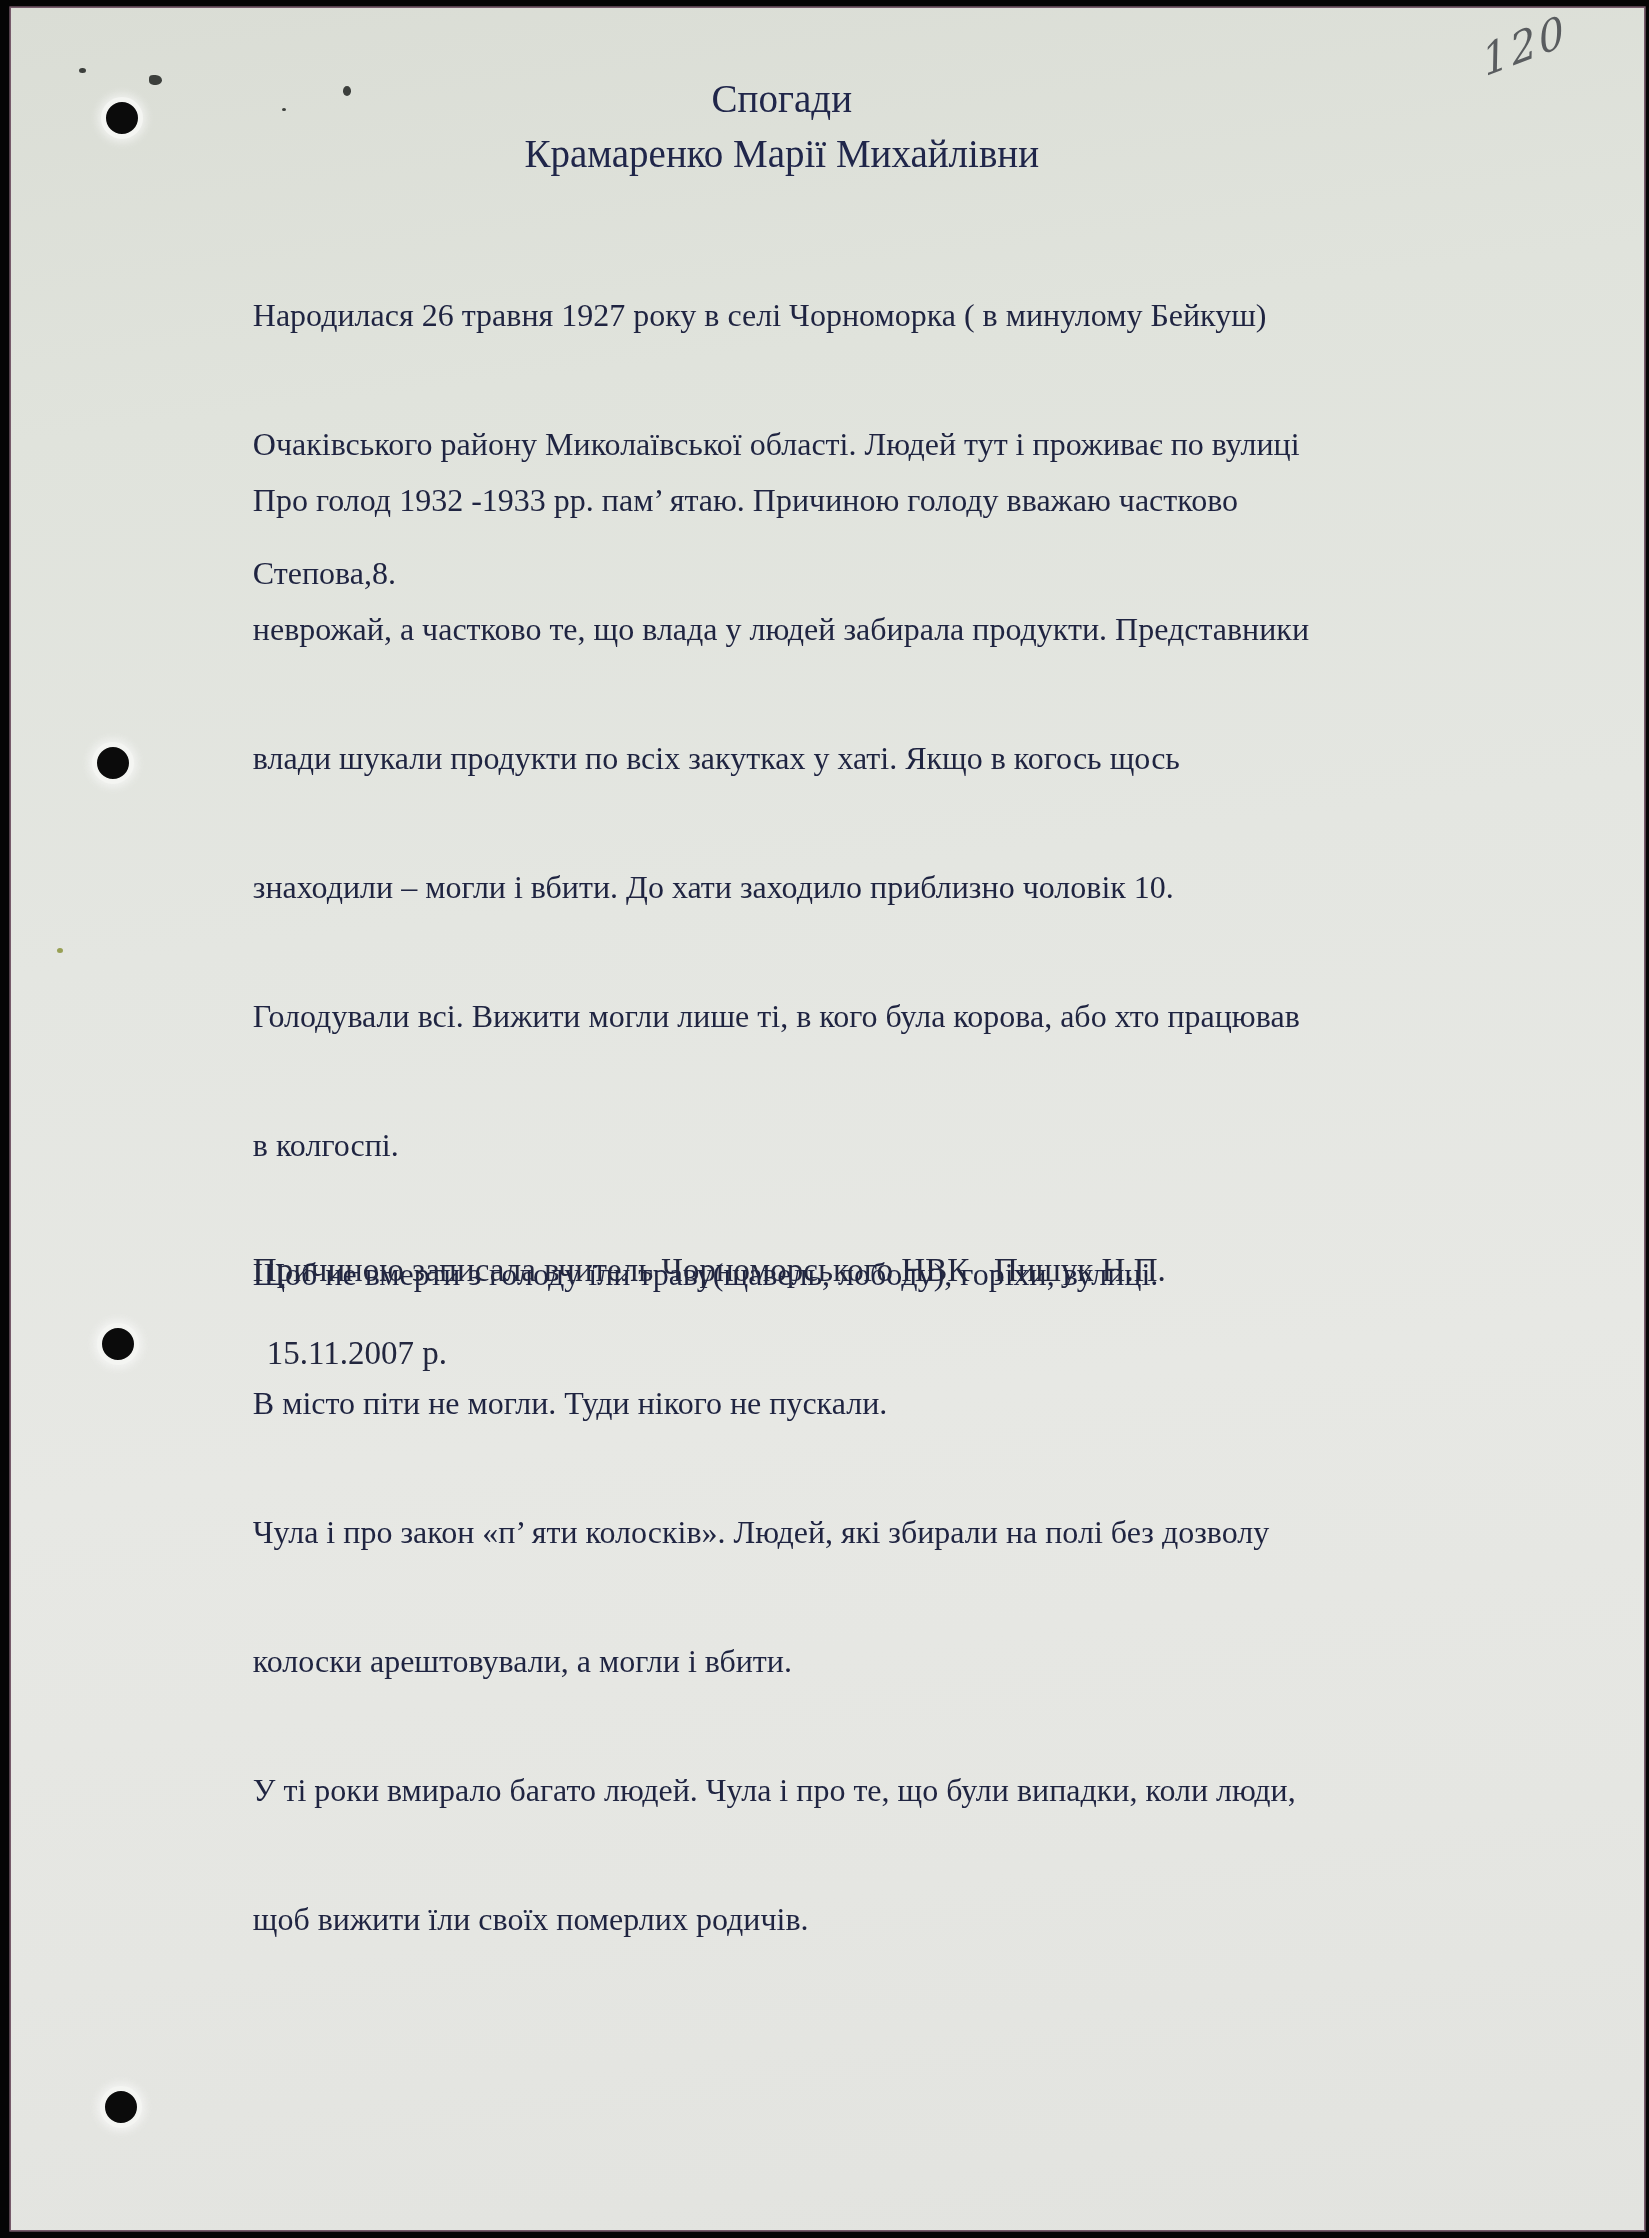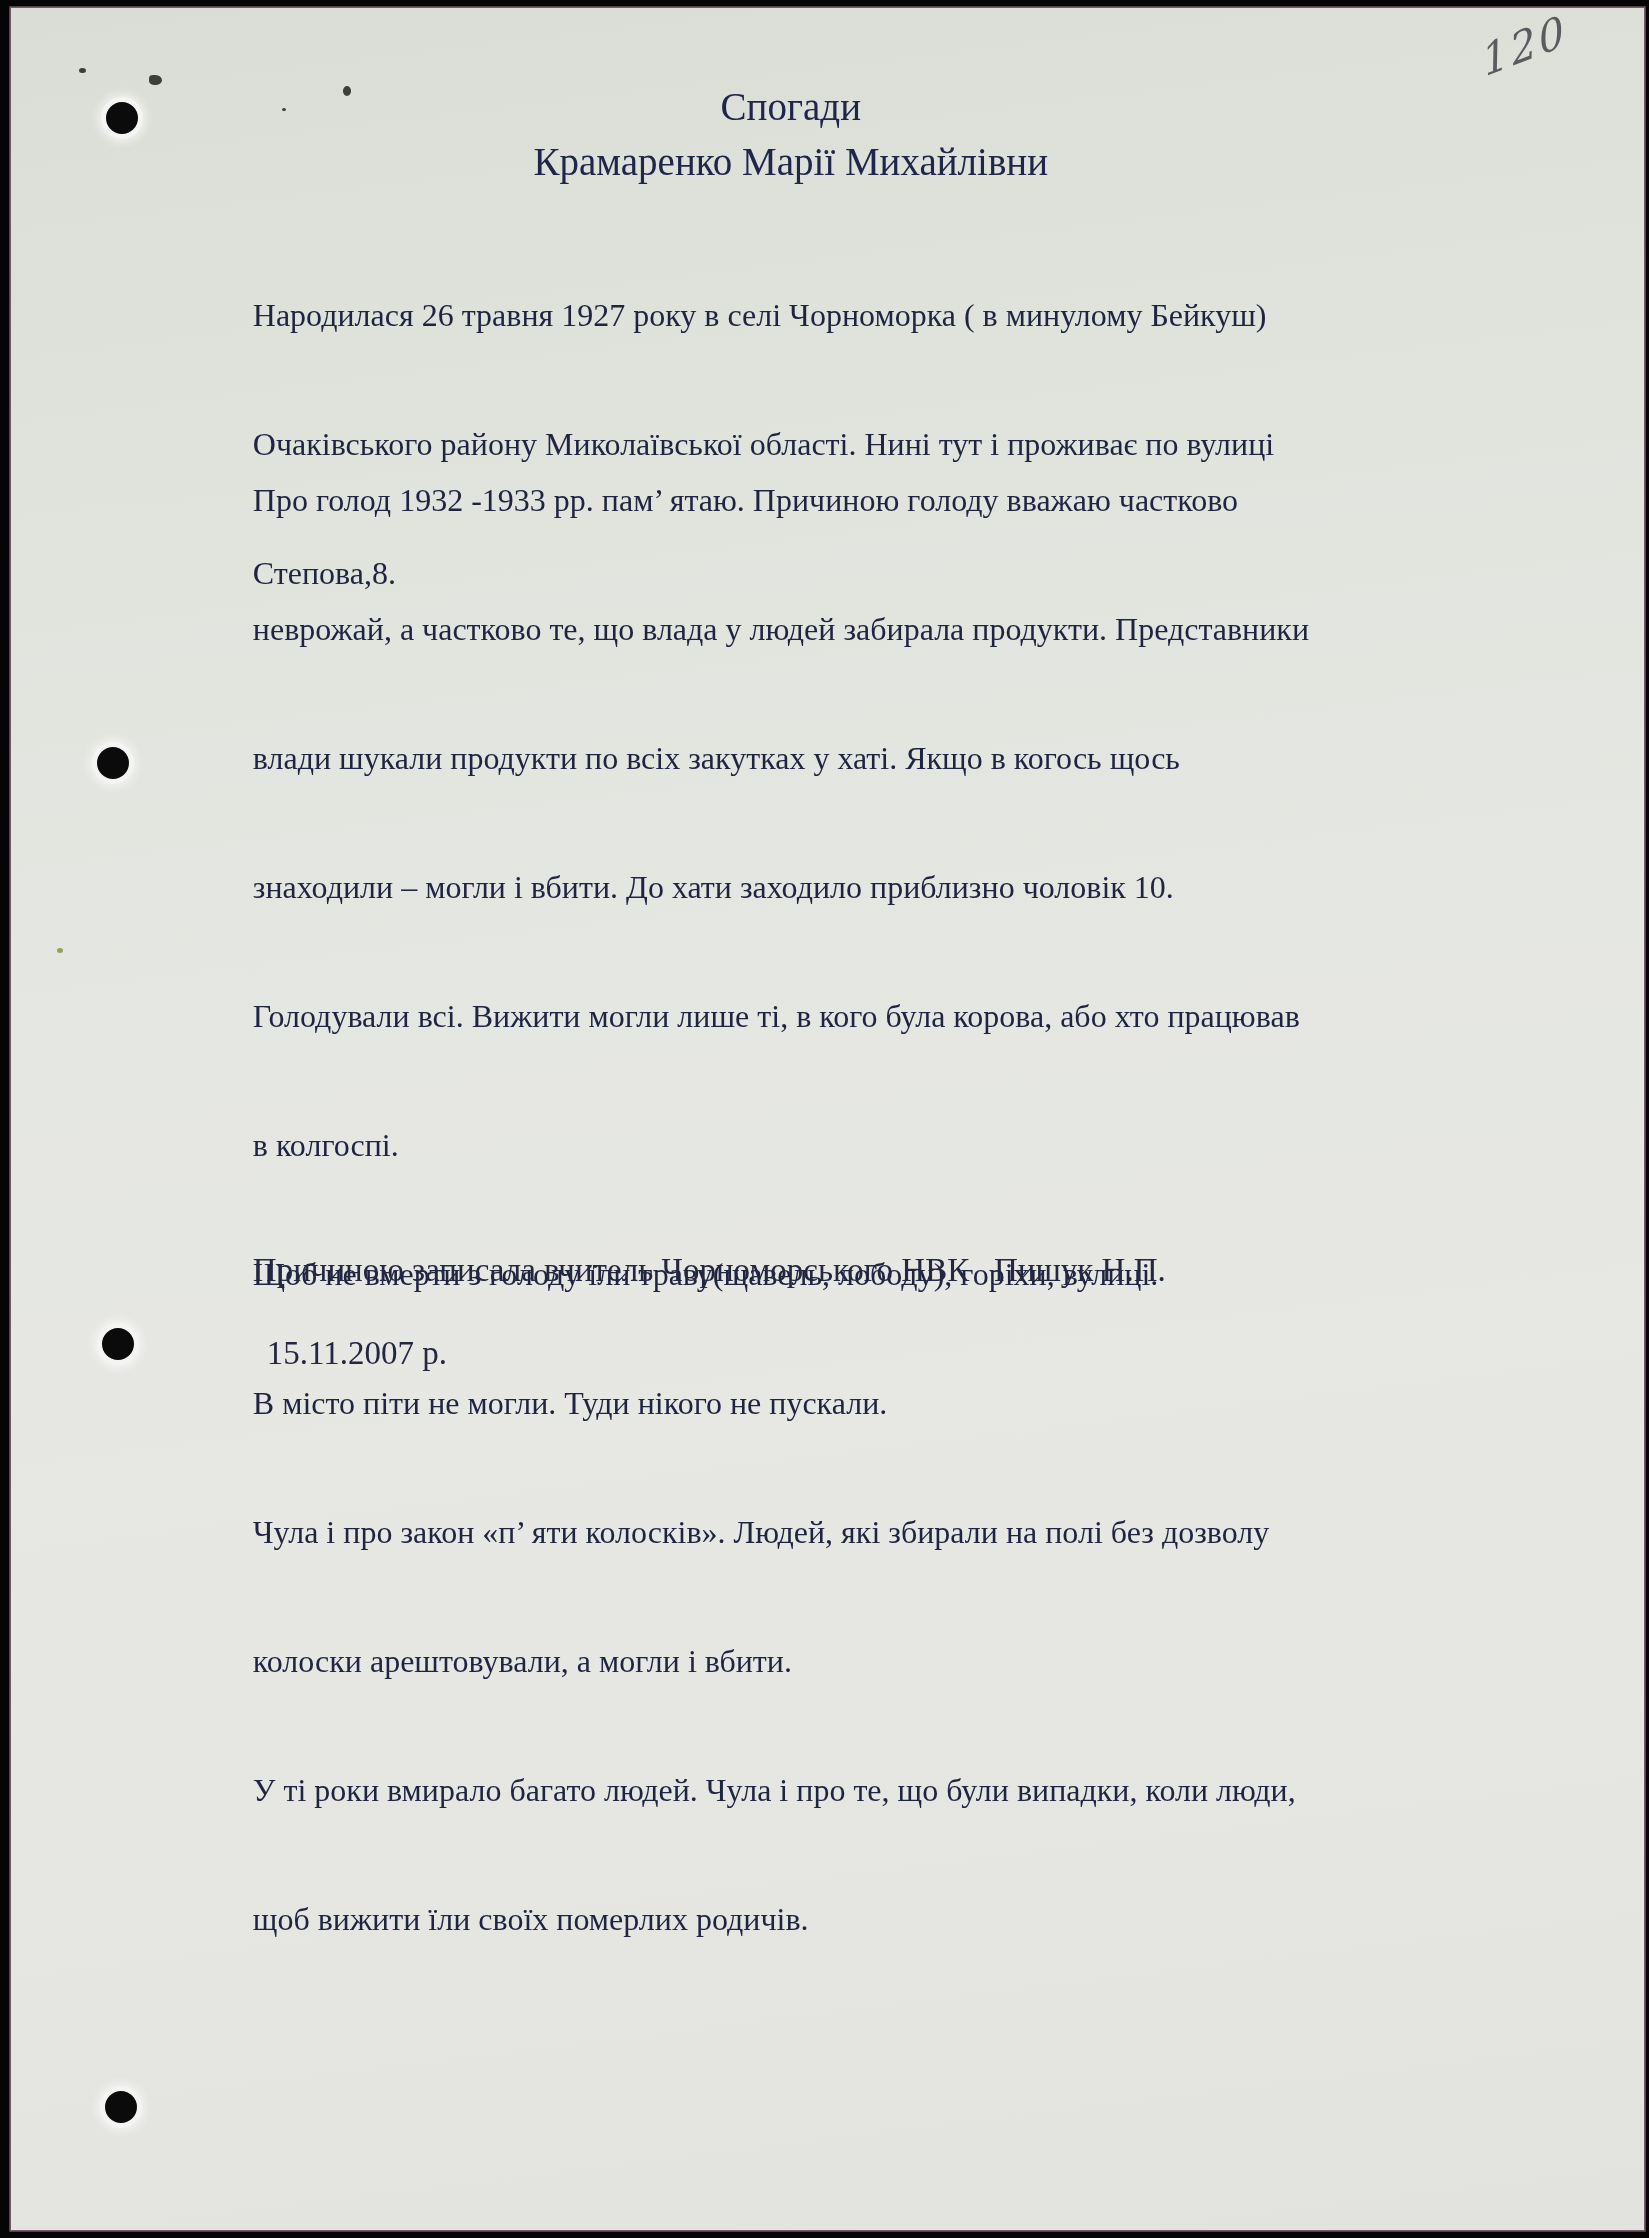--- a/index.html
+++ b/index.html
@@ -47,25 +47,24 @@
     font-style: italic;
     font-size: 42px;
     color: #43464a;
     transform: rotate(-21deg) skewX(-12deg);
     letter-spacing: 3.3px;
     opacity: 0.85;
   }
   .title-block {
     position: absolute;
     left: 0;
-    top: 71px;
+    top: 63px;
     width: 1542px;
     text-align: center;
     color: #20264a;
-    padding-left: 9px;
   }
   .title-line1 {
     font-size: 39px;
     line-height: 55px;
   }
   .title-line2 {
     font-size: 39px;
     line-height: 55px;
   }
   .body-text {
@@ -111,21 +110,21 @@
     <div class="speck" style="left:271px; top:100px; width:4.2px; height:3.3px;"></div>
     <div class="speck" style="left:46px; top:940px; width:5.8px; height:5px; background:#98a055;"></div>
 
     <div class="title-block">
       <div class="title-line1">Спогади</div>
       <div class="title-line2">Крамаренко Марії Михайлівни</div>
     </div>
 
     <div class="body-text para1">
       <div class="line">Народилася 26 травня 1927 року в селі Чорноморка ( в минулому Бейкуш)</div>
-      <div class="line">Очаківського району Миколаївської області. Нині тут і проживає по вулиці</div>
+      <div class="line">Очаківського району Миколаївської області. Людей тут і проживає по вулиці</div>
       <div class="line">Степова,8.</div>
     </div>
 
     <div class="body-text para2">
       <div class="line">Про голод 1932 -1933 рр. пам’ ятаю. Причиною голоду вважаю частково</div>
       <div class="line">неврожай, а частково те, що влада у людей забирала продукти. Представники</div>
       <div class="line">влади шукали продукти по всіх закутках у хаті. Якщо в когось щось</div>
       <div class="line">знаходили – могли і вбити. До хати заходило приблизно чоловік 10.</div>
       <div class="line">Голодували всі. Вижити могли лише ті, в кого була корова, або хто працював</div>
       <div class="line">в колгоспі.</div>

